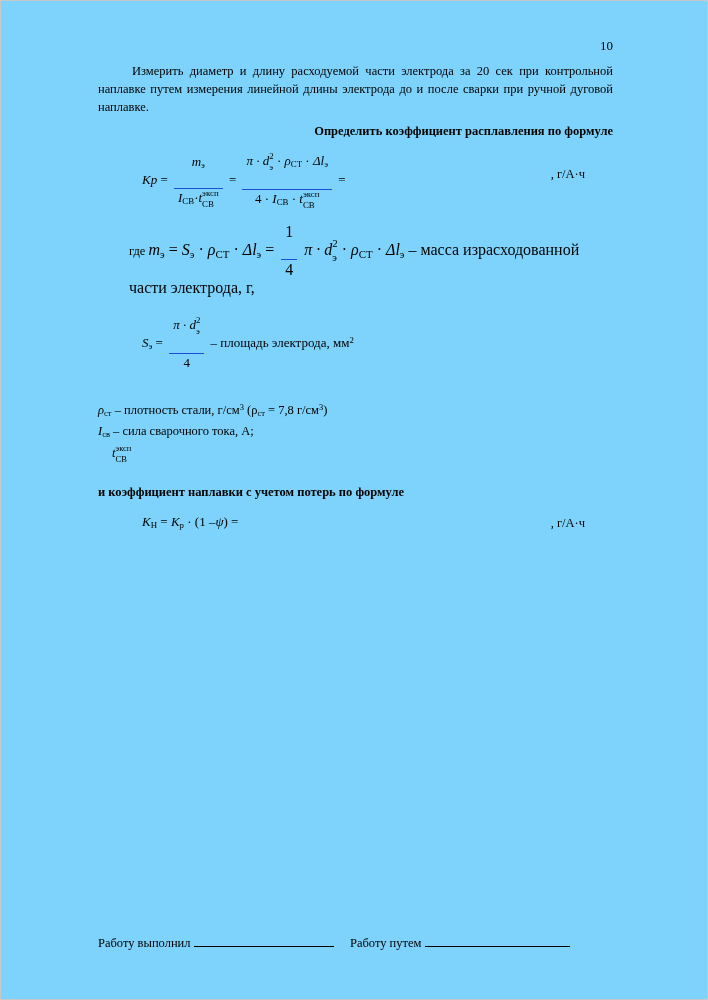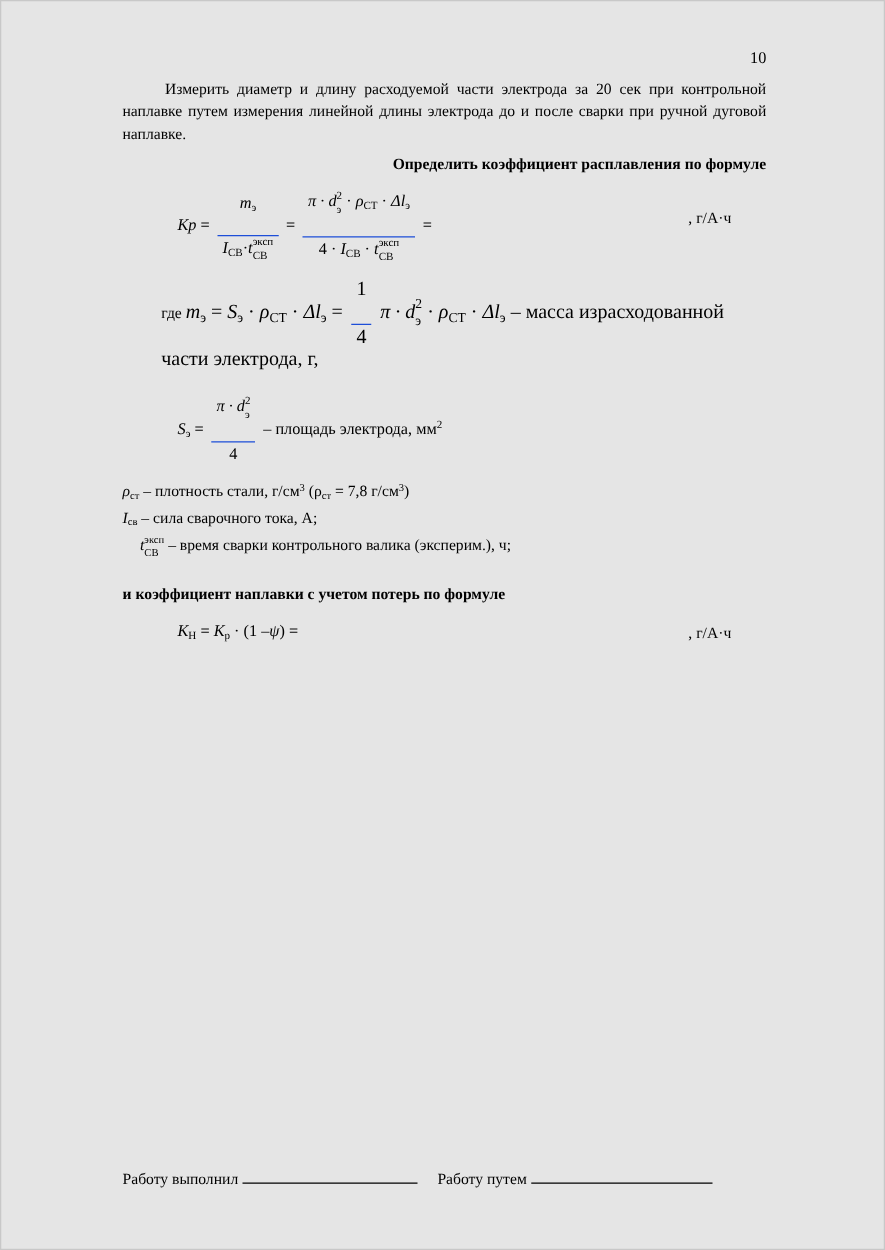--- a/index.html
+++ b/index.html
@@ -8,21 +8,21 @@
     background: #ffffff;
   }
   body {
     font-family: "Liberation Serif", serif;
     color: #000000;
   }
   .page {
     position: relative;
     width: 708px;
     height: 1000px;
-    background: #e5e5e5;
+    background: #7dd3fc;
     border: 1px solid #c8c8c8;
     box-sizing: border-box;
     overflow: hidden;
   }
   .content {
     position: absolute;
     left: 97px;
     top: 38px;
     width: 515px;
   }
@@ -113,21 +113,21 @@
   .sub-sup span { display: block; }
   .sub-sup .up { position: relative; top: -0.15em; }
   .sub-sup .dn { position: relative; top: 0.15em; }
   .where-line {
     font-size: 12.5px;
     line-height: 1.5;
     margin: 0;
   }
   .where-block { margin-top: 14px; margin-left: 31px; }
   .area-block { margin-top: 20px; padding-left: 44px; font-size: 13px; }
-  .defs { margin-top: 13px; }
+  .defs { margin-top: 30px; }
   .defs p { margin: 0 0 2px 0; font-size: 12.5px; line-height: 1.55; }
   .indent-def { padding-left: 14px; }
   .bold-para {
     font-size: 12.5px;
     font-weight: bold;
     margin: 22px 0 12px 0;
   }
   .formula2 {
     margin-top: 14px;
     padding-left: 44px;
@@ -219,21 +219,21 @@
     </div>
 
     <div class="defs">
       <p>
         <span class="mi">ρ</span><sub>ст</sub><span> – плотность стали, г/см</span><sup>3</sup><span> (ρ</span><sub>ст</sub><span> = 7,8 г/см</span><sup>3</sup><span>)</span>
       </p>
       <p>
         <span class="mi">I</span><sub>св</sub><span> – сила сварочного тока, А;</span>
       </p>
       <p class="indent-def">
-        <span class="mi">t</span><span class="sub-sup"><span class="up">эксп</span><span class="dn">СВ</span></span><span> – время сварки контрольного валика (эксперим.), ч;</span>
+        <span class="mi">t</span><span class="sub-sup"><span class="up">эксп</span><span class="dn">СВ</span></span>
       </p>
     </div>
 
     <p class="bold-para">и коэффициент наплавки с учетом потерь по формуле</p>
 
     <div class="formula2">
       <span class="mi">K</span><sub>Н</sub>
       <span>=</span>
       <span class="mi">K</span><sub>р</sub>
       <span>·</span>

